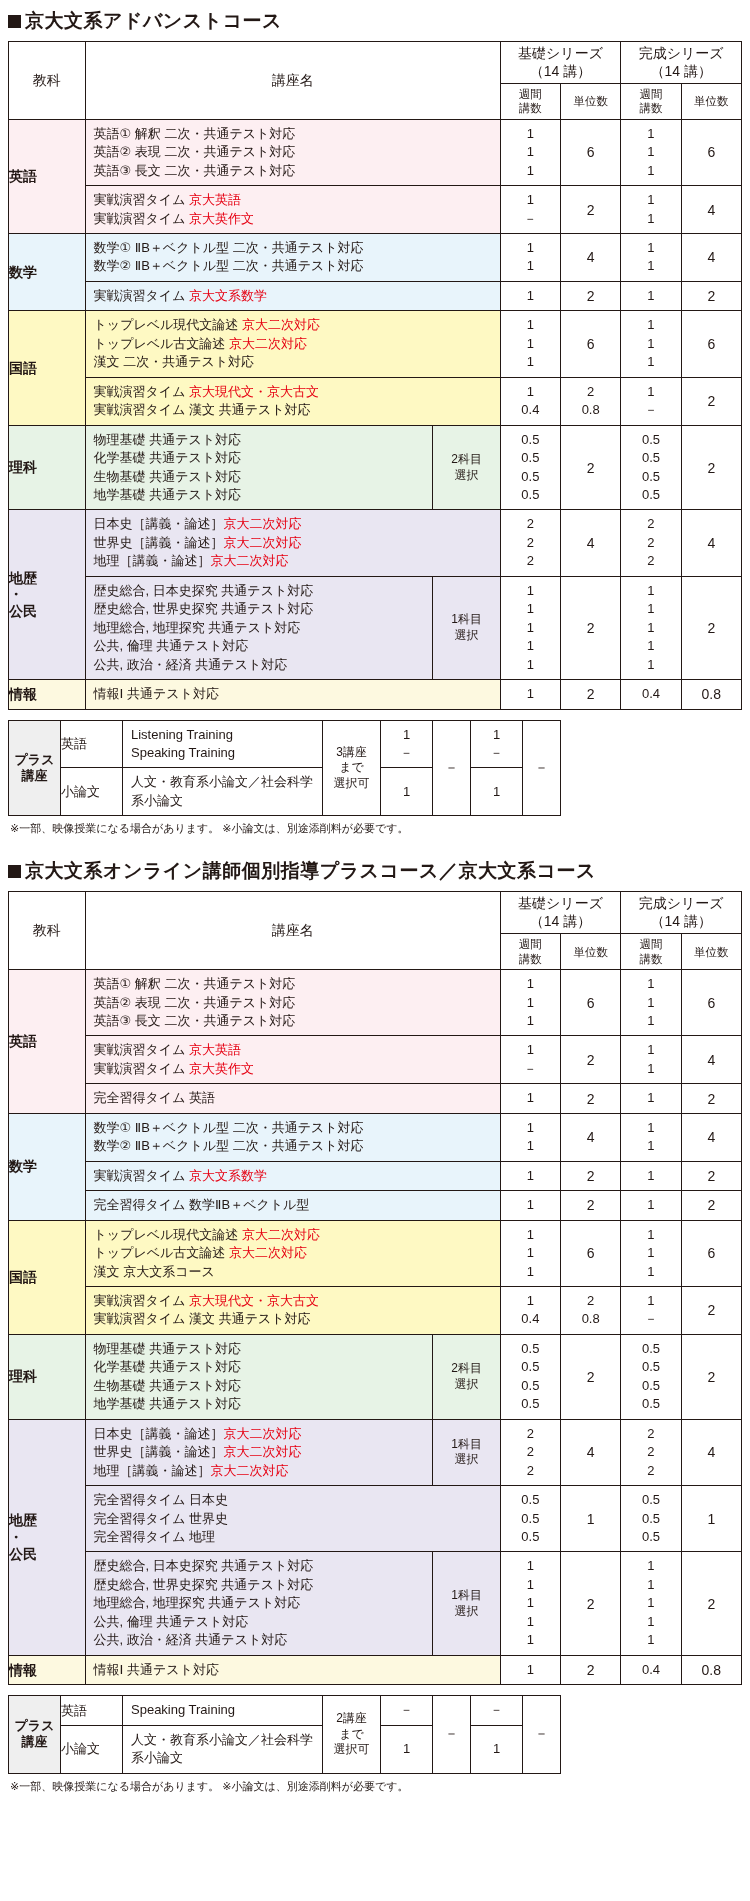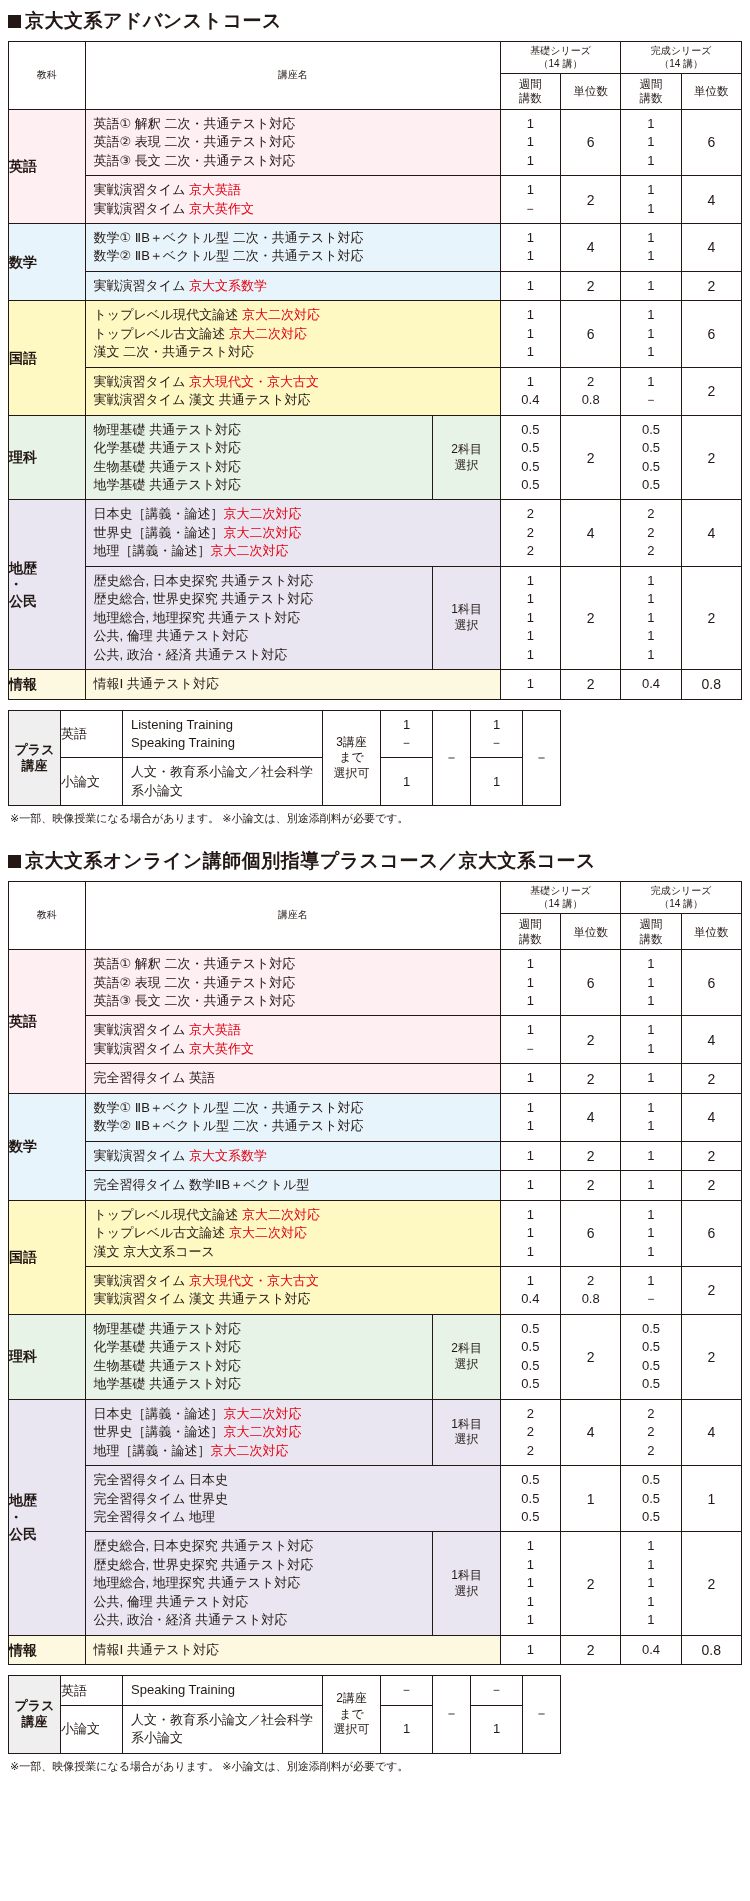--- a/index.html
+++ b/index.html
@@ -12,21 +12,21 @@
   }
   .page{width:750px;padding:0 0 10px 0;box-sizing:border-box;}
   .section{padding:0 8px;box-sizing:border-box;}
   .sec-title{
     font-size:19px;font-weight:bold;letter-spacing:.5px;
     padding:8px 0 7px 0;display:flex;align-items:center;gap:4px;
   }
   .sec-title .mark{display:inline-block;width:13px;height:13px;background:#231815;}
   table{border-collapse:collapse;table-layout:fixed;width:734px;}
   td,th{border:1px solid #231815;padding:0;vertical-align:middle;font-weight:normal;}
-  .hd{text-align:center;font-size:10px;line-height:1.25;}
+  .hd{text-align:center;font-size:14px;line-height:1.25;}
   .hd-sub{font-size:11.5px;}
   .subj{text-align:left;font-size:14px;font-weight:bold;line-height:1.2;}
   .course{font-size:13px;line-height:1.42;padding:5px 6px 5px 8px;}
   .course .red{color:#e60012;}
   .num{text-align:center;font-size:13px;line-height:1.42;}
   .numbig{text-align:center;font-size:14px;}
   .sel{text-align:center;font-size:12px;line-height:1.3;}
   
   .c-eng{background:#fdeff2;}
   .c-math{background:#e8f4fb;}

